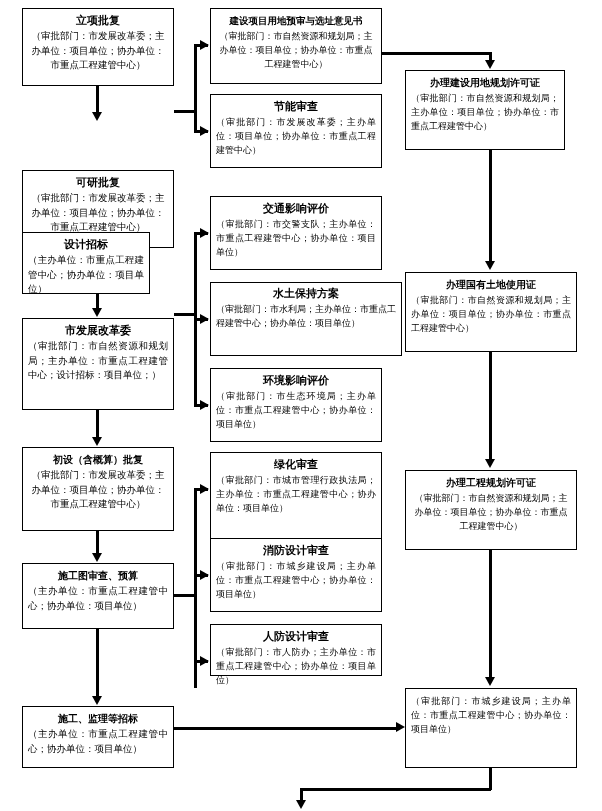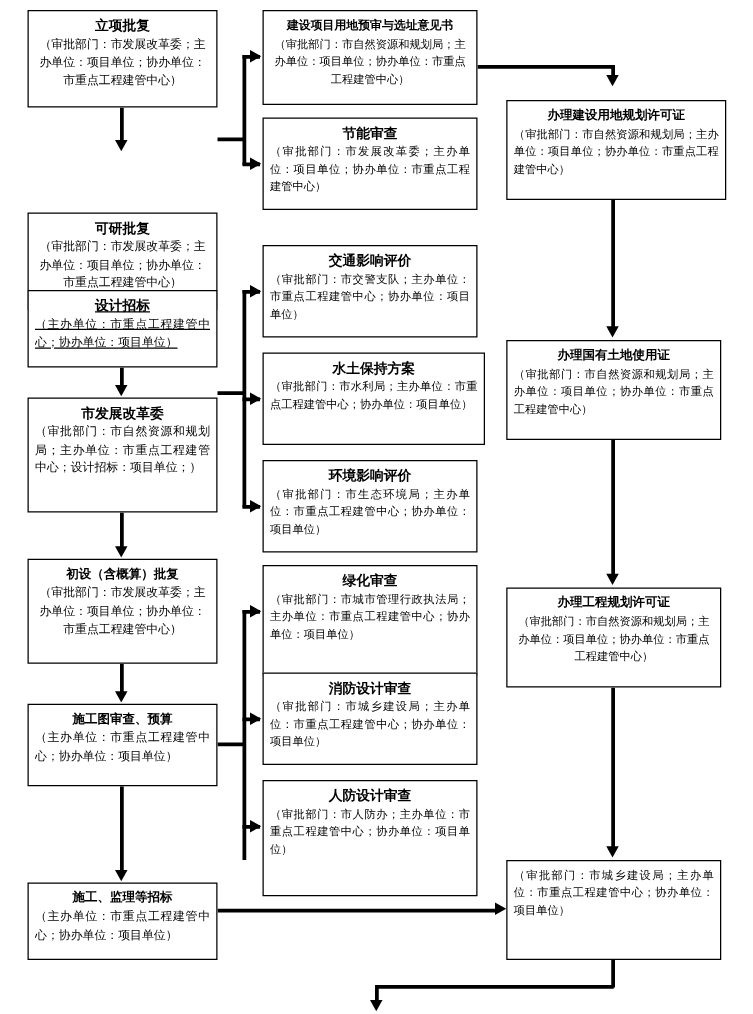--- a/index.html
+++ b/index.html
@@ -78,21 +78,21 @@
   <div class="node" style="left:22px; top:8px; width:152px; height:78px;">
     <div class="node-title">立项批复</div>
     <div class="node-desc ctr">（审批部门：市发展改革委；主办单位：项目单位；协办单位：市重点工程建管中心）</div>
   </div>
 
   <div class="node" style="left:22px; top:122px; width:152px; height:78px;margin-top:48px;">
     <div class="node-title">可研批复</div>
     <div class="node-desc ctr">（审批部门：市发展改革委；主办单位：项目单位；协办单位：市重点工程建管中心）</div>
   </div>
 
-  <div class="node" style="left:22px; top:232px; width:152px; height:62px;text-decoration:underline;">
+  <div class="node" style="left:22px; top:232px; width:128px; height:62px;">
     <div class="node-title">设计招标</div>
     <div class="node-desc">（主办单位：市重点工程建管中心；协办单位：项目单位）</div>
   </div>
 
   <div class="node" style="left:22px; top:318px; width:152px; height:92px;">
     <div class="node-title">市发展改革委</div>
     <div class="node-desc">（审批部门：市自然资源和规划局；主办单位：市重点工程建管中心；设计招标：项目单位；）</div>
   </div>
 
   <div class="node" style="left:22px; top:447px; width:152px; height:84px;">
@@ -118,46 +118,46 @@
   <div class="node" style="left:210px; top:94px; width:172px; height:74px;">
     <div class="node-title">节能审查</div>
     <div class="node-desc tiny">（审批部门：市发展改革委；主办单位：项目单位；协办单位：市重点工程建管中心）</div>
   </div>
 
   <div class="node" style="left:210px; top:196px; width:172px; height:74px;">
     <div class="node-title">交通影响评价</div>
     <div class="node-desc tiny">（审批部门：市交警支队；主办单位：市重点工程建管中心；协办单位：项目单位）</div>
   </div>
 
-  <div class="node" style="left:210px; top:282px; width:178px; height:74px;">
+  <div class="node" style="left:210px; top:282px; width:192px; height:74px;font-family:Liberation Mono, monospace;">
     <div class="node-title">水土保持方案</div>
     <div class="node-desc tiny">（审批部门：市水利局；主办单位：市重点工程建管中心；协办单位：项目单位）</div>
   </div>
 
   <div class="node" style="left:210px; top:368px; width:172px; height:74px;">
     <div class="node-title">环境影响评价</div>
     <div class="node-desc tiny">（审批部门：市生态环境局；主办单位：市重点工程建管中心；协办单位：项目单位）</div>
   </div>
 
   <div class="node" style="left:210px; top:452px; width:172px; height:89px;">
     <div class="node-title">绿化审查</div>
     <div class="node-desc tiny">（审批部门：市城市管理行政执法局；主办单位：市重点工程建管中心；协办单位：项目单位）</div>
   </div>
 
   <div class="node" style="left:210px; top:538px; width:172px; height:74px;">
     <div class="node-title">消防设计审查</div>
     <div class="node-desc tiny">（审批部门：市城乡建设局；主办单位：市重点工程建管中心；协办单位：项目单位）</div>
   </div>
 
-  <div class="node" style="left:210px; top:624px; width:172px; height:93px;">
+  <div class="node" style="left:210px; top:624px; width:172px; height:52px;">
     <div class="node-title">人防设计审查</div>
     <div class="node-desc tiny">（审批部门：市人防办；主办单位：市重点工程建管中心；协办单位：项目单位）</div>
   </div>
 
-  <div class="node" style="left:405px; top:80px; width:176px; height:80px;">
+  <div class="node" style="left:405px; top:70px; width:160px; height:80px;">
     <div class="node-title sm">办理建设用地规划许可证</div>
     <div class="node-desc tiny">（审批部门：市自然资源和规划局；主办单位：项目单位；协办单位：市重点工程建管中心）</div>
   </div>
 
   <div class="node" style="left:405px; top:272px; width:172px; height:80px;">
     <div class="node-title sm">办理国有土地使用证</div>
     <div class="node-desc tiny">（审批部门：市自然资源和规划局；主办单位：项目单位；协办单位：市重点工程建管中心）</div>
   </div>
 
   <div class="node" style="left:405px; top:470px; width:172px; height:80px;">

